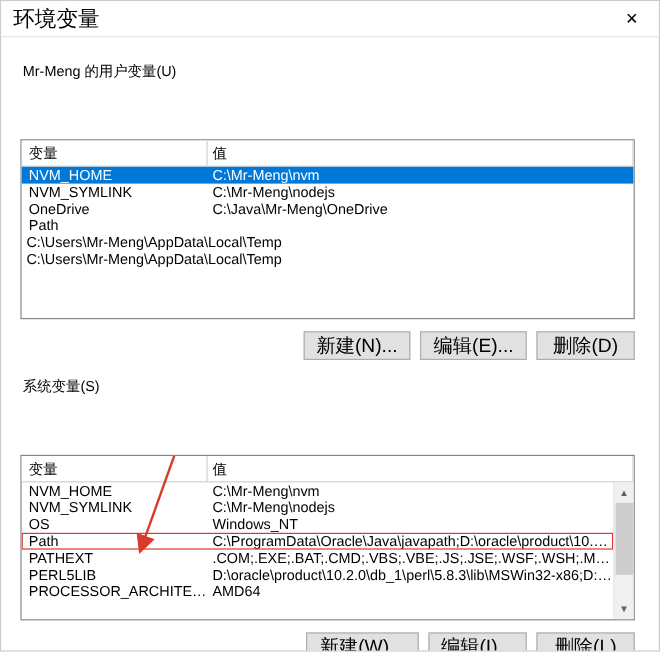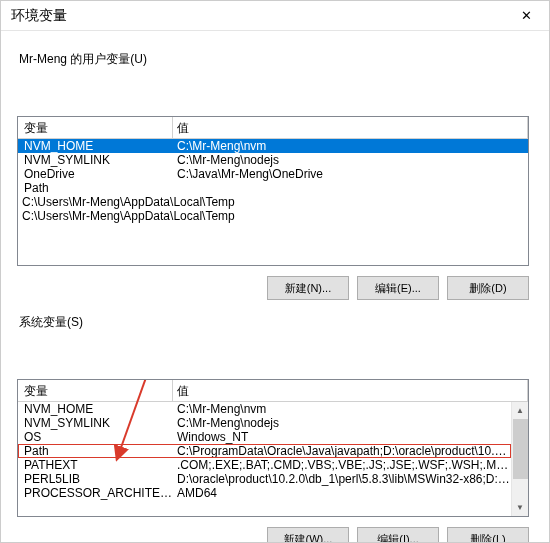--- a/index.html
+++ b/index.html
@@ -14,21 +14,21 @@
   }
   .titlebar {
     height: 30px;
     display: flex;
     align-items: center;
     justify-content: space-between;
     padding: 0 0 0 10px;
     background: #fff;
     border-bottom: 1px solid #e5e5e5;
   }
-  .titlebar .title { font-size: 14px; }
+  .titlebar .title { font-size: 18px; }
   .titlebar .close {
     width: 45px; height: 29px;
     display: flex; align-items: center; justify-content: center;
     font-size: 13px; cursor: default;
   }
   .content { padding: 12px 20px 0 16px; }
   .group-label { margin: 8px 0 4px 2px; }
   .listbox {
     border: 1px solid #828790;
     background: #fff;
@@ -103,21 +103,21 @@
     border-top: 1px solid #ddd;
     padding: 12px 0 0 0;
     margin: 10px 0 0 0;
   }
   button.win {
     min-width: 82px;
     height: 24px;
     background: #e1e1e1;
     border: 1px solid #adadad;
     font-family: inherit;
-    font-size: 11px;
+    font-size: 16px;
     cursor: default;
     padding: 0 10px;
   }
   button.win.primary { border: 1px solid #0078d7; outline:1px solid #0078d7; }
   .arrow-ann {
     position: absolute;
     pointer-events: none;
     z-index: 5;
   }
 </style>

